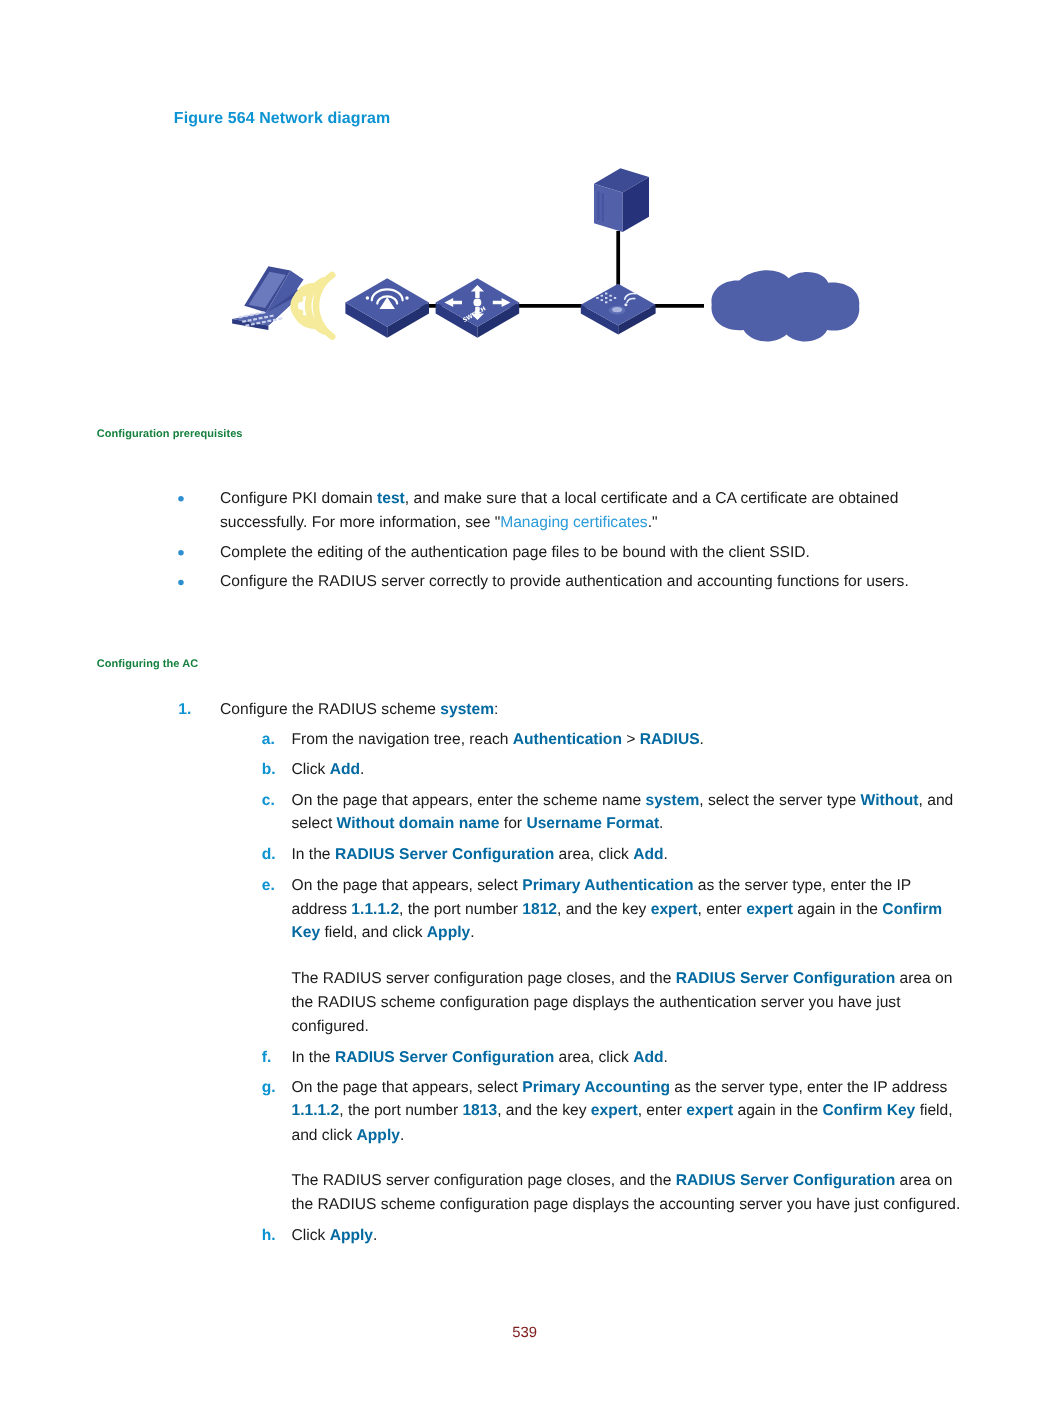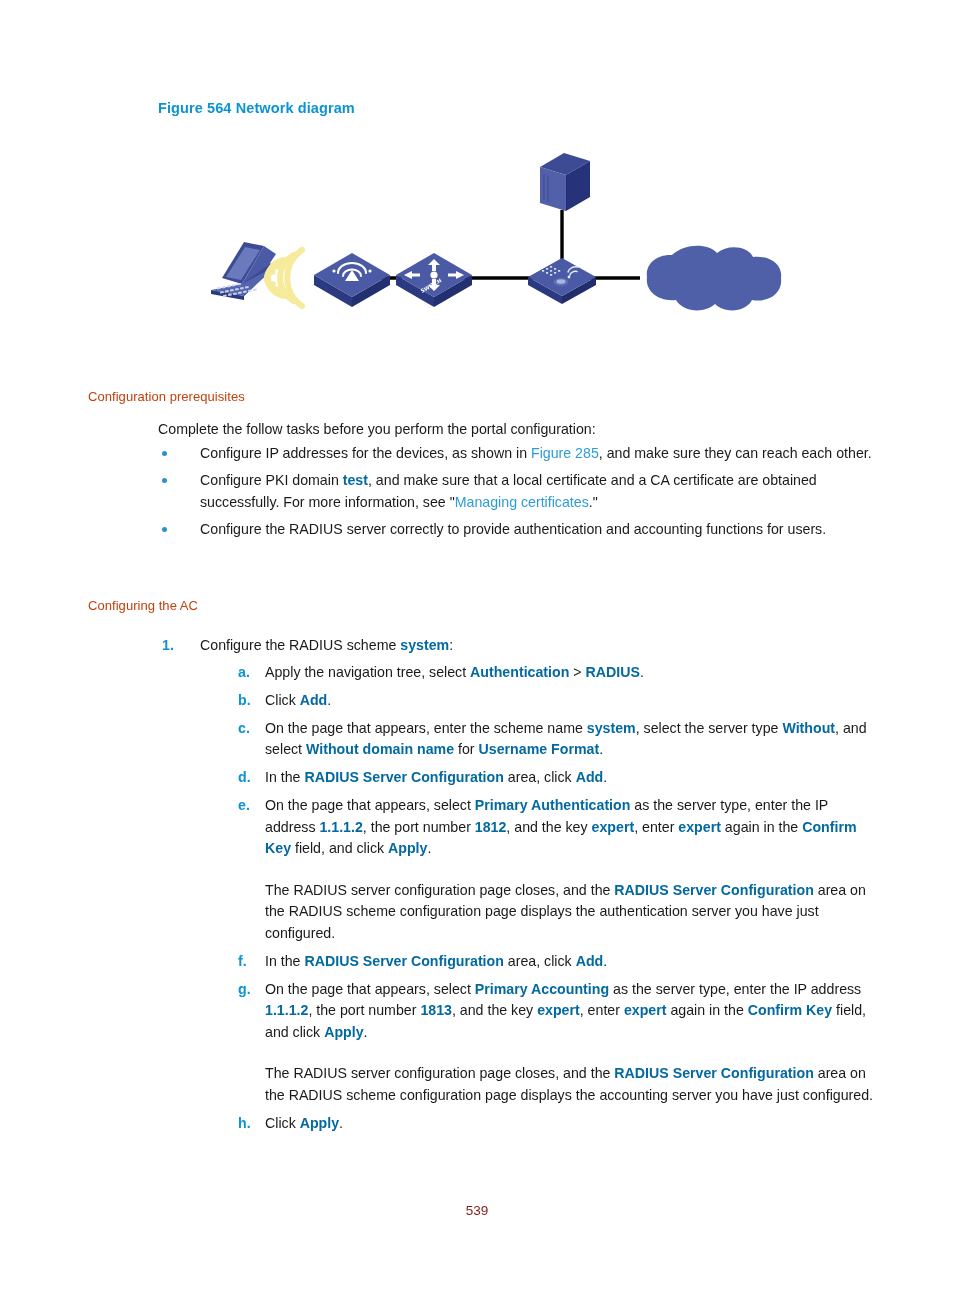--- a/index.html
+++ b/index.html
@@ -42,23 +42,23 @@
     top: 145px;
     width: 620px;
     height: 190px;
   }
   .diagram svg { display: block; }
 
   
   .h-section {
     position: absolute;
     left: 88px;
-    font-size: 13px;
-    font-weight: normal;
-    color: #c2410c;
+    font-size: 10px;
+    font-weight: bold;
+    color: #15803d;
     letter-spacing: 0.05px;
   }
   #heading-prereq { top: 389px; }
   #heading-configuring { top: 598px; }
 
   
   .body-text {
     position: absolute;
     font-size: 14.2px;
     line-height: 21.5px;
@@ -311,33 +311,32 @@
                  C 566 167, 545 169, 535 159
                  C 524 169, 503 167, 496 155
                  C 478 157, 465 146, 467 132
                  C 465 119, 477 109, 492 110 Z" fill="#4f60a8"></path>
       </g>
     </svg>
   </div>
 
   <div class="h-section" id="heading-prereq">Configuration prerequisites</div>
 
-  <div class="body-text intro-line">Complete the follow tasks before you perform the portal configuration:</div>
 
   <div class="bullet-list" id="prereq-bullets">
-      <div class="bullet-item"><span class="dot"></span><span><span>Configure IP addresses for the devices, as shown in </span><span class="link">Figure 285</span><span>, and make sure they can reach each other.</span></span></div>
       <div class="bullet-item"><span class="dot"></span><span><span>Configure PKI domain </span><b>test</b><span>, and make sure that a local certificate and a CA certificate are obtained successfully. For more information, see "</span><span class="link">Managing certificates</span><span>."</span></span></div>
+      <div class="bullet-item"><span class="dot"></span><span><span>Complete the editing of the authentication page files to be bound with the client SSID.</span></span></div>
       <div class="bullet-item"><span class="dot"></span><span><span>Configure the RADIUS server correctly to provide authentication and accounting functions for users.</span></span></div>
     </div>
 
   <div class="h-section" id="heading-configuring">Configuring the AC</div>
 
   <div class="ol-list" id="config-steps">
       <div class="ol-item"><span class="marker">1.</span><span><span>Configure the RADIUS scheme </span><b>system</b><span>:</span></span><div class="sub-list">
-          <div class="sub-item"><span class="marker">a.</span><span><span>Apply the navigation tree, select </span><b>Authentication</b><span> &gt; </span><b>RADIUS</b><span>.</span></span></div>
+          <div class="sub-item"><span class="marker">a.</span><span><span>From the navigation tree, reach </span><b>Authentication</b><span> &gt; </span><b>RADIUS</b><span>.</span></span></div>
           <div class="sub-item"><span class="marker">b.</span><span><span>Click </span><b>Add</b><span>.</span></span></div>
           <div class="sub-item"><span class="marker">c.</span><span><span>On the page that appears, enter the scheme name </span><b>system</b><span>, select the server type </span><b>Without</b><span>, and select </span><b>Without domain name</b><span> for </span><b>Username Format</b><span>.</span></span></div>
           <div class="sub-item"><span class="marker">d.</span><span><span>In the </span><b>RADIUS Server Configuration</b><span> area, click </span><b>Add</b><span>.</span></span></div>
           <div class="sub-item"><span class="marker">e.</span><span><span>On the page that appears, select </span><b>Primary Authentication</b><span> as the server type, enter the IP address </span><b>1.1.1.2</b><span>, the port number </span><b>1812</b><span>, and the key </span><b>expert</b><span>, enter </span><b>expert</b><span> again in the </span><b>Confirm Key</b><span> field, and click </span><b>Apply</b><span>.</span></span></div>
           <div class="sub-note" style="padding-left: 27px;"><span>The RADIUS server configuration page closes, and the </span><b>RADIUS Server Configuration</b><span> area on the RADIUS scheme configuration page displays the authentication server you have just configured.</span></div>
           <div class="sub-item"><span class="marker">f.</span><span><span>In the </span><b>RADIUS Server Configuration</b><span> area, click </span><b>Add</b><span>.</span></span></div>
           <div class="sub-item"><span class="marker">g.</span><span><span>On the page that appears, select </span><b>Primary Accounting</b><span> as the server type, enter the IP address </span><b>1.1.1.2</b><span>, the port number </span><b>1813</b><span>, and the key </span><b>expert</b><span>, enter </span><b>expert</b><span> again in the </span><b>Confirm Key</b><span> field, and click </span><b>Apply</b><span>.</span></span></div>
           <div class="sub-note" style="padding-left: 27px;"><span>The RADIUS server configuration page closes, and the </span><b>RADIUS Server Configuration</b><span> area on the RADIUS scheme configuration page displays the accounting server you have just configured.</span></div>
           <div class="sub-item"><span class="marker">h.</span><span><span>Click </span><b>Apply</b><span>.</span></span></div>
         </div></div>

